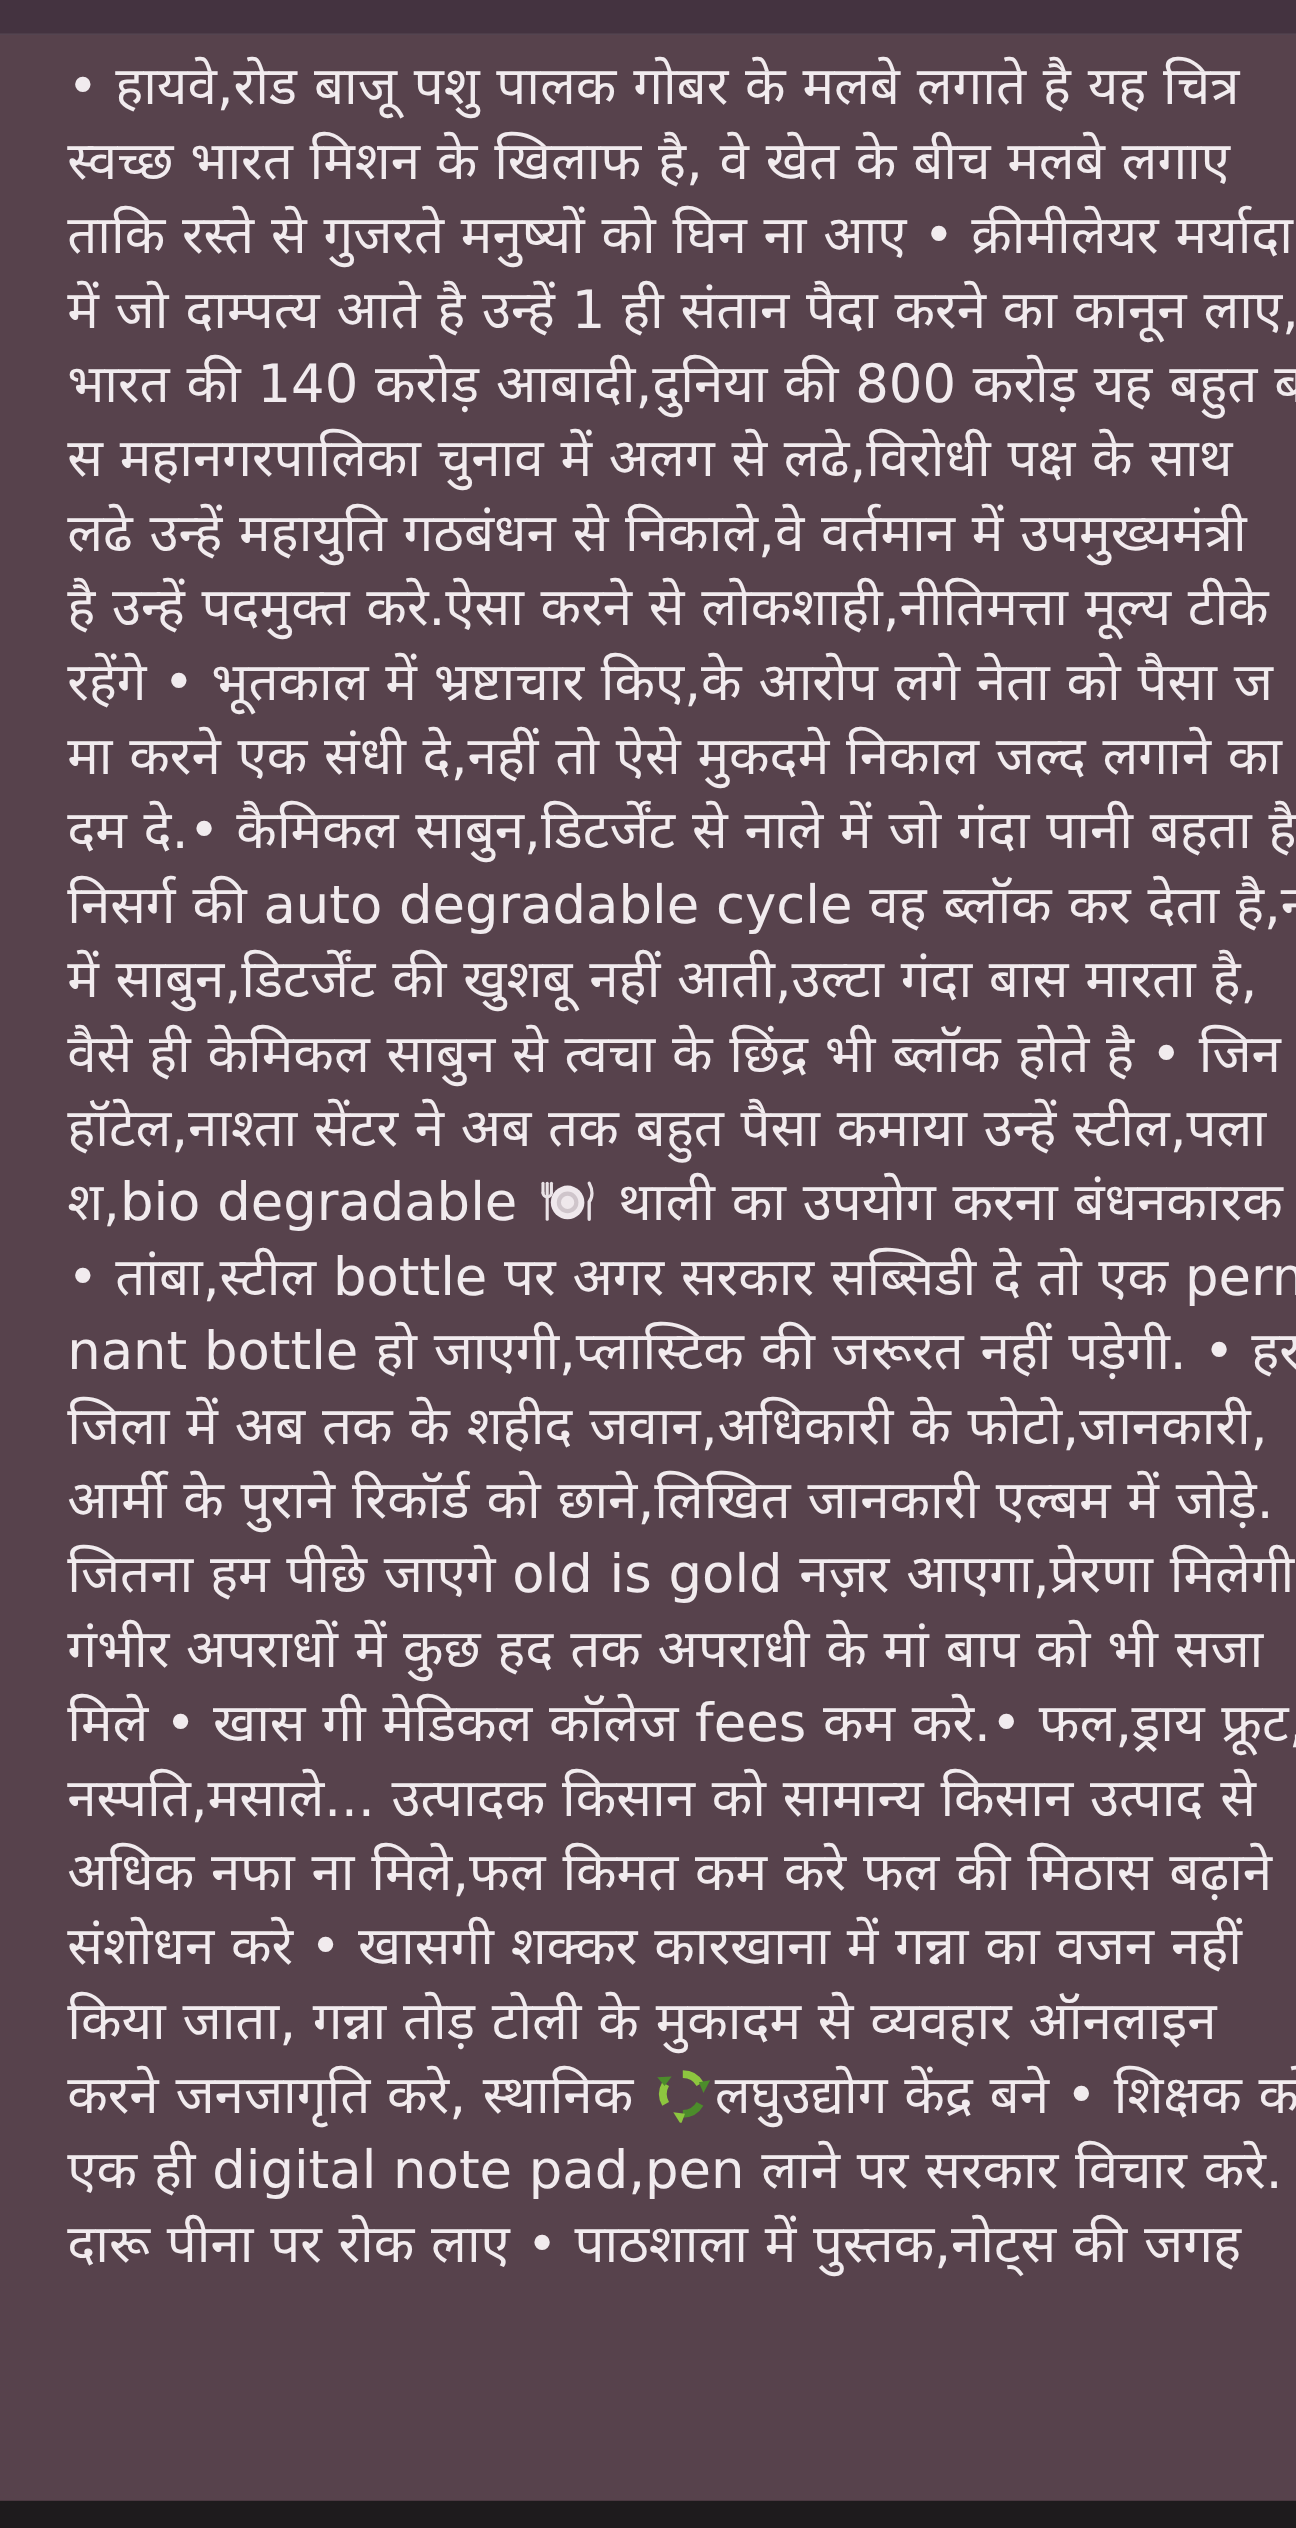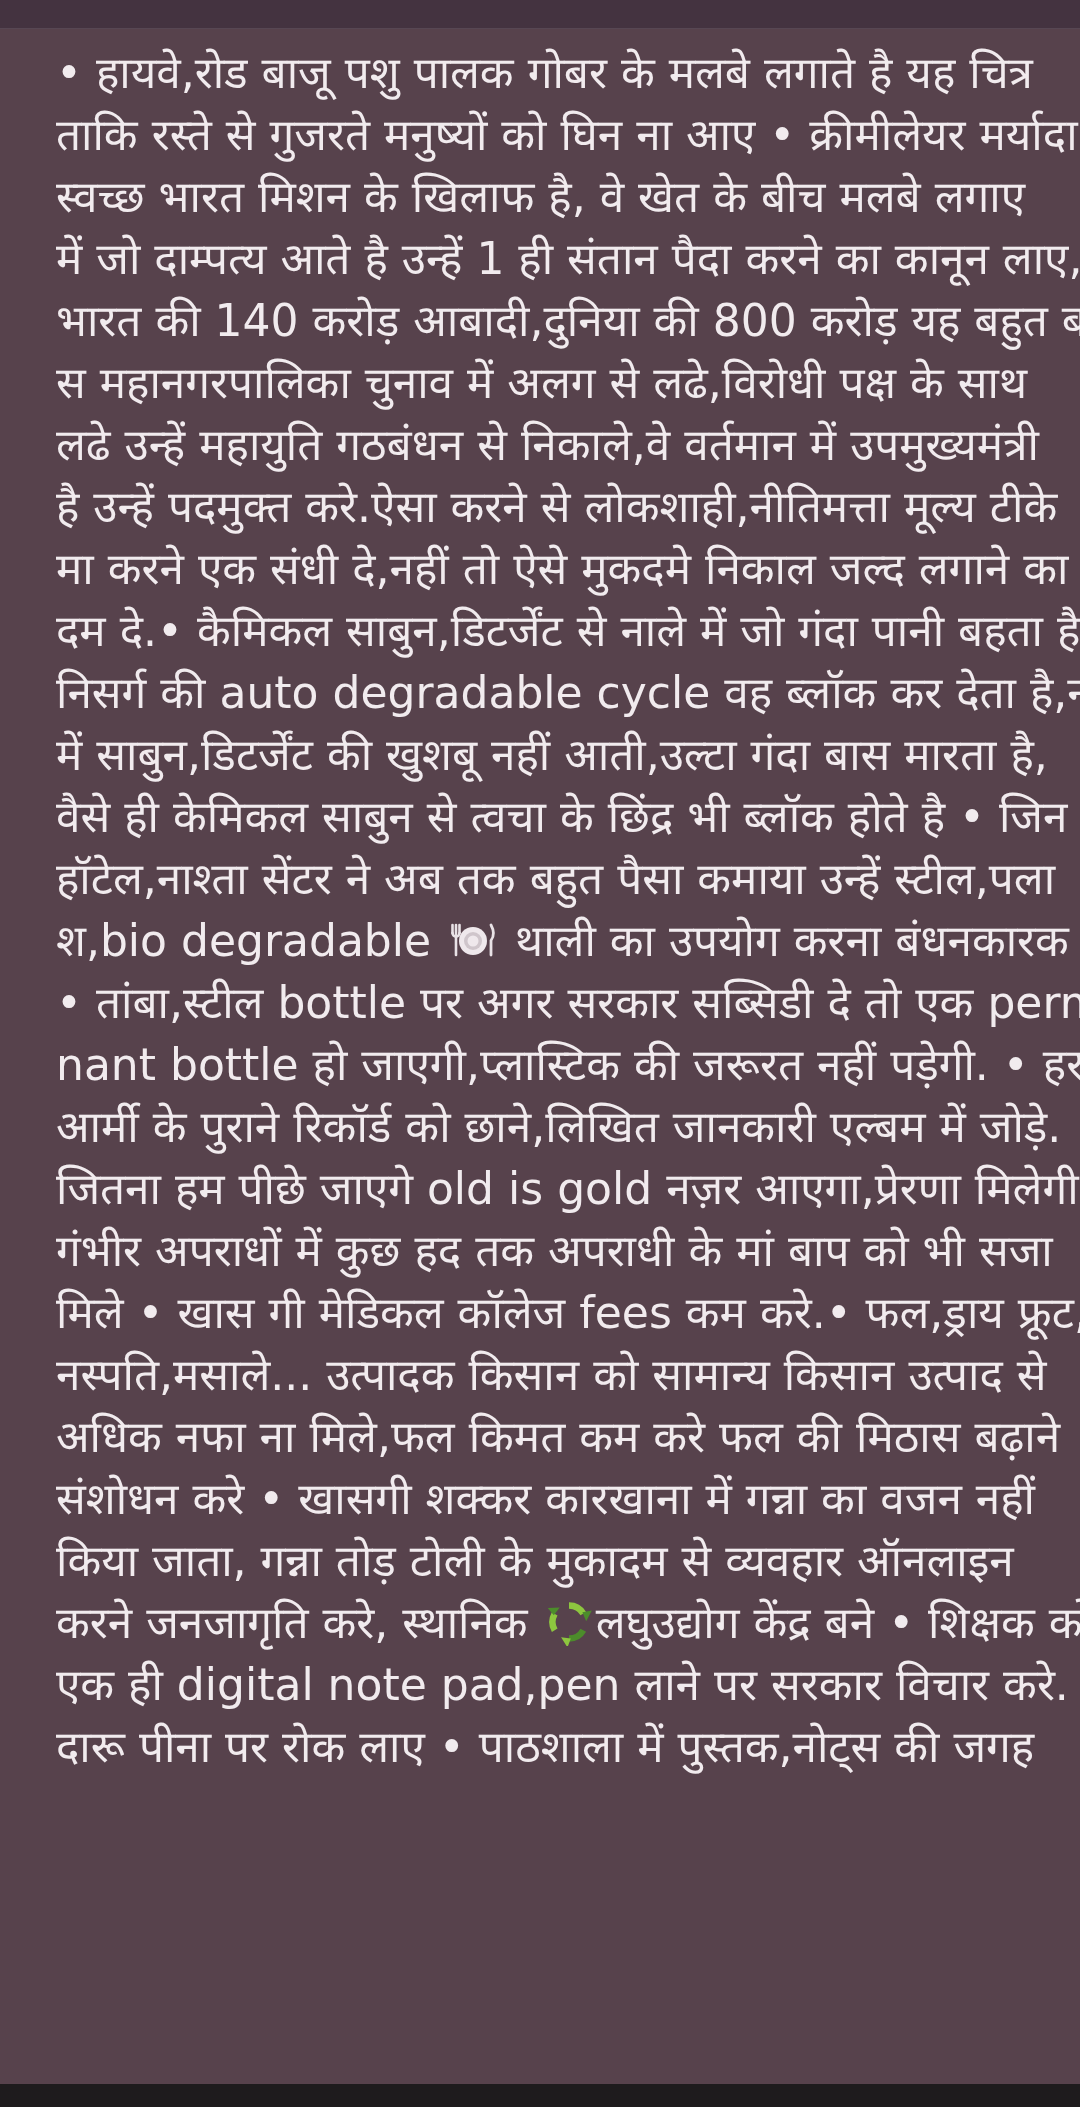--- a/index.html
+++ b/index.html
@@ -52,47 +52,49 @@
   .recycle-emoji svg { display: inline; }
   .plate-emoji svg { display: inline; }
 </style>
 </head>
 <body style="--bg: #57424C; --topbar: #443340; --bottombar: #1E1B1D; --text: #F1EBEE;">
 
 <div class="screen">
   <div class="top-bar"></div>
   <main class="text-area" id="lines-container">
       <div class="line"><span>• हायवे,रोड बाजू पशु पालक गोबर के मलबे लगाते है यह चित्र</span></div>
+      <div class="line"><span>स्वच्छ भारत मिशन के खिलाफ है, वे खेत के बीच मलबे लगाए</span></div>
       <div class="line"><span>ताकि रस्ते से गुजरते मनुष्यों को घिन ना आए • क्रीमीलेयर मर्यादा</span></div>
-      <div class="line"><span>स्वच्छ भारत मिशन के खिलाफ है, वे खेत के बीच मलबे लगाए</span></div>
       <div class="line"><span>में जो दाम्पत्य आते है उन्हें 1 ही संतान पैदा करने का कानून लाए,</span></div>
       <div class="line"><span>भारत की 140 करोड़ आबादी,दुनिया की 800 करोड़ यह बहुत ब</span></div>
       <div class="line"><span>स महानगरपालिका चुनाव में अलग से लढे,विरोधी पक्ष के साथ</span></div>
       <div class="line"><span>लढे उन्हें महायुति गठबंधन से निकाले,वे वर्तमान में उपमुख्यमंत्री</span></div>
       <div class="line"><span>है उन्हें पदमुक्त करे.ऐसा करने से लोकशाही,नीतिमत्ता मूल्य टीके</span></div>
+      <div class="line"><span>रहेंगे • भूतकाल में भ्रष्टाचार किए,के आरोप लगे नेता को पैसा ज</span></div>
       <div class="line"><span>मा करने एक संधी दे,नहीं तो ऐसे मुकदमे निकाल जल्द लगाने का</span></div>
       <div class="line"><span>दम दे.• कैमिकल साबुन,डिटर्जेंट से नाले में जो गंदा पानी बहता है,</span></div>
       <div class="line"><span>निसर्ग की auto degradable cycle वह ब्लॉक कर देता है,नाली</span></div>
       <div class="line"><span>में साबुन,डिटर्जेंट की खुशबू नहीं आती,उल्टा गंदा बास मारता है,</span></div>
       <div class="line"><span>वैसे ही केमिकल साबुन से त्वचा के छिंद्र भी ब्लॉक होते है • जिन</span></div>
       <div class="line"><span>हॉटेल,नाश्ता सेंटर ने अब तक बहुत पैसा कमाया उन्हें स्टील,पला</span></div>
       <div class="line"><span>श,bio degradable </span><span class="emoji plate-emoji"><svg width="50" height="48" viewBox="0 0 50 48" aria-hidden="true">
     <g stroke="#E9E2E6" stroke-width="2.6" stroke-linecap="round" fill="none">
       <path d="M8 9 v30"></path>
       <path d="M4.5 9 v8"></path>
       <path d="M11.5 9 v8"></path>
       <path d="M4.5 17 a3.5 3.5 0 0 0 7 0"></path>
     </g>
     <circle cx="25" cy="25" r="14" fill="#EFE8EC"></circle>
     <circle cx="25" cy="25" r="9" fill="#CFC5CB"></circle>
     <circle cx="25" cy="25" r="5.5" fill="#EFE8EC"></circle>
     <path d="M43 9 c3 5.5 3 11.5 0 15.5 v14.5" stroke="#E9E2E6" stroke-width="2.8" stroke-linecap="round" fill="none"></path>
   </svg></span><span> थाली का उपयोग करना बंधनकारक करे</span></div>
       <div class="line"><span>• तांबा,स्टील bottle पर अगर सरकार सब्सिडी दे तो एक perme</span></div>
       <div class="line"><span>nant bottle हो जाएगी,प्लास्टिक की जरूरत नहीं पड़ेगी. • हर</span></div>
+      <div class="line"><span>जिला में अब तक के शहीद जवान,अधिकारी के फोटो,जानकारी,</span></div>
       <div class="line"><span>आर्मी के पुराने रिकॉर्ड को छाने,लिखित जानकारी एल्बम में जोड़े.</span></div>
       <div class="line"><span>जितना हम पीछे जाएगे old is gold नज़र आएगा,प्रेरणा मिलेगी •</span></div>
       <div class="line"><span>गंभीर अपराधों में कुछ हद तक अपराधी के मां बाप को भी सजा</span></div>
       <div class="line"><span>मिले • खास गी मेडिकल कॉलेज fees कम करे.• फल,ड्राय फ्रूट,व</span></div>
       <div class="line"><span>नस्पति,मसाले... उत्पादक किसान को सामान्य किसान उत्पाद से</span></div>
       <div class="line"><span>अधिक नफा ना मिले,फल किमत कम करे फल की मिठास बढ़ाने</span></div>
       <div class="line"><span>संशोधन करे • खासगी शक्कर कारखाना में गन्ना का वजन नहीं</span></div>
       <div class="line"><span>किया जाता, गन्ना तोड़ टोली के मुकादम से व्यवहार ऑनलाइन</span></div>
       <div class="line"><span>करने जनजागृति करे, स्थानिक </span><span class="emoji recycle-emoji"><svg width="48" height="48" viewBox="0 0 48 48" aria-hidden="true">
     <g fill="none" stroke-linecap="butt">

